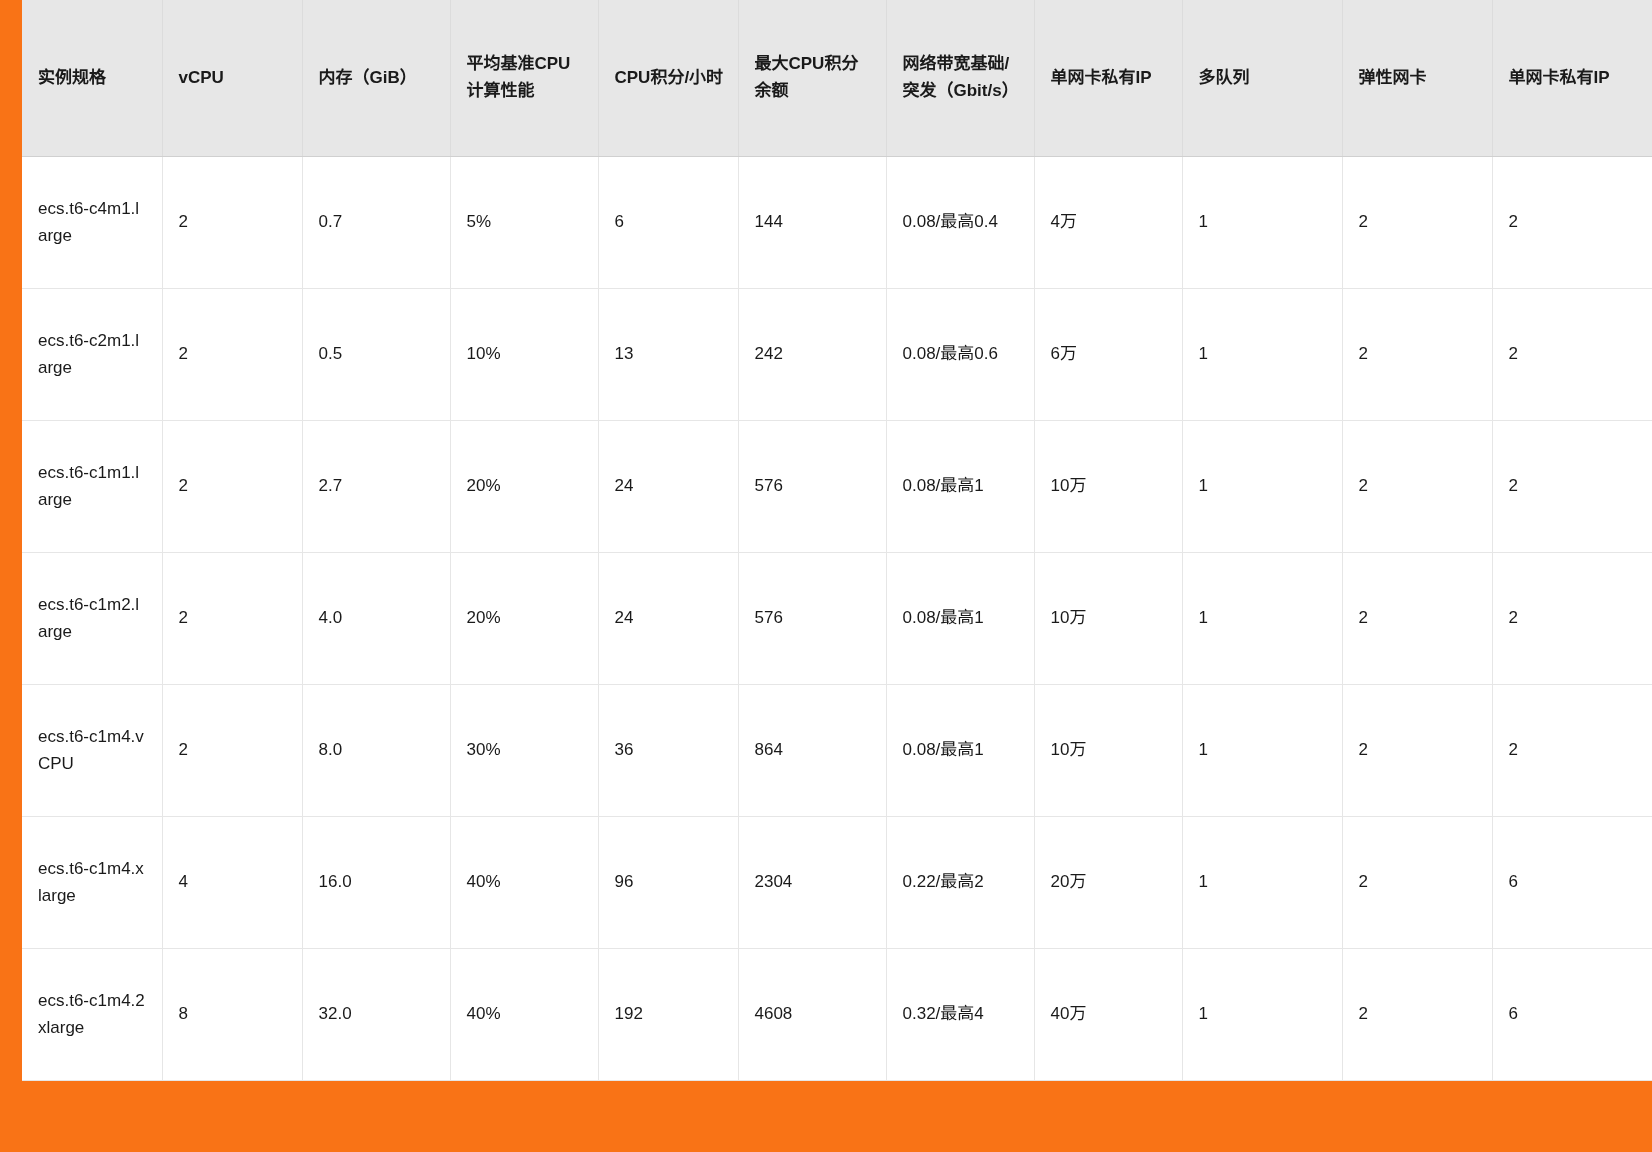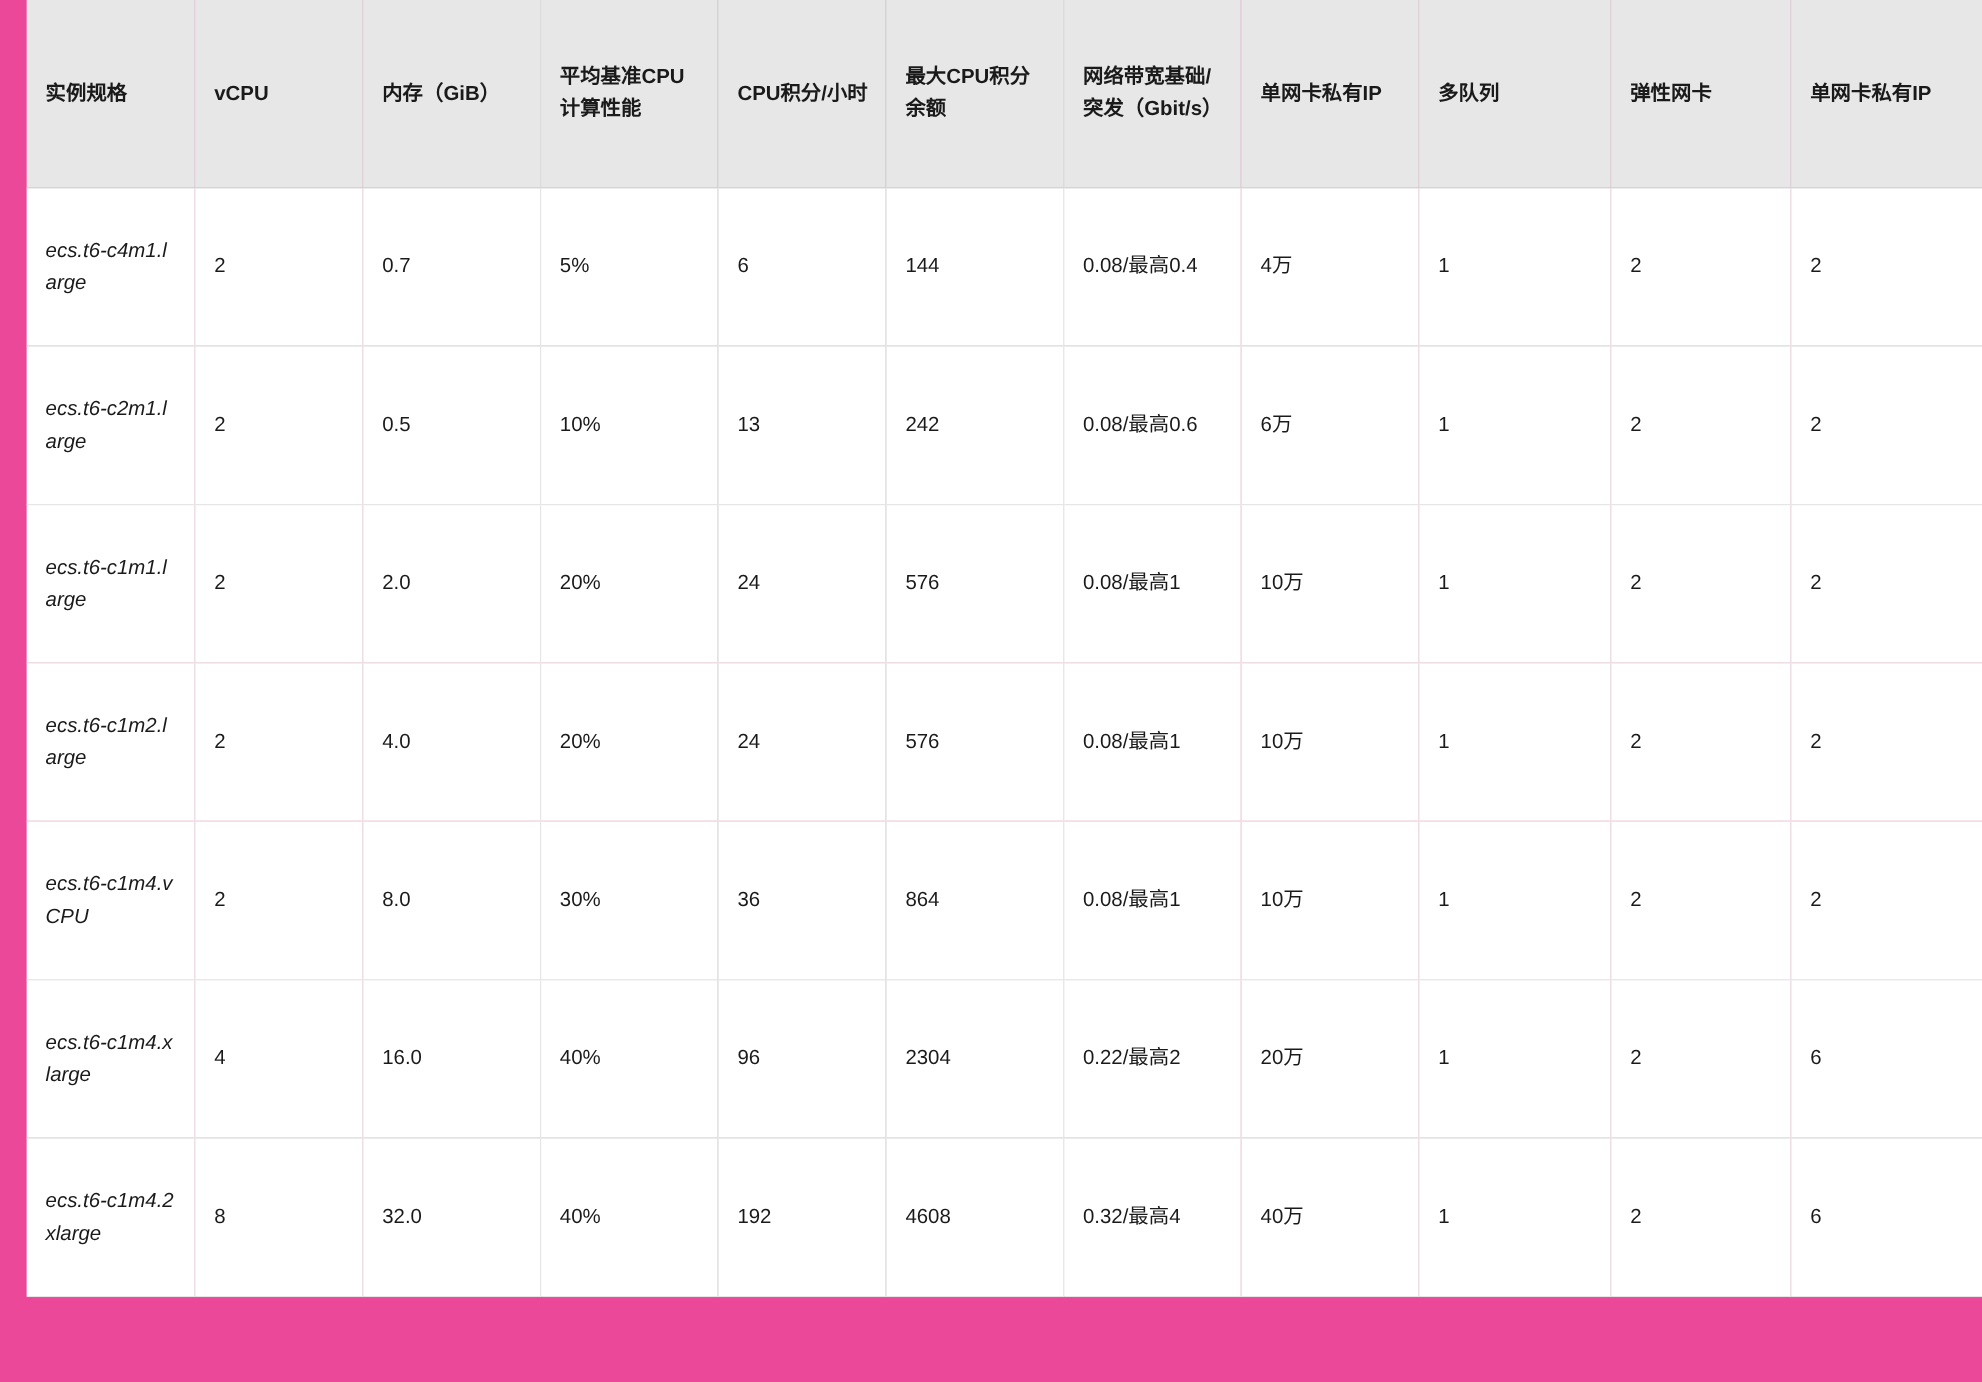--- a/index.html
+++ b/index.html
@@ -9,21 +9,21 @@
     width: 1652px;
     height: 1152px;
     overflow: hidden;
     font-family: "Liberation Sans", sans-serif;
   }
 
   #page {
     width: 1652px;
     height: 1152px;
     position: relative;
-    background: #ec4899;
+    background: #f97316;
     box-sizing: border-box;
   }
 
   .table-wrap {
     position: absolute;
     left: 22px;
     top: 0px;
     width: 1630px;
     overflow: hidden;
   }
@@ -81,21 +81,21 @@
   col.c2 { width: 148px; }
   col.c3 { width: 148px; }
   col.c4 { width: 140px; }
   col.c5 { width: 148px; }
   col.c6 { width: 148px; }
   col.c7 { width: 148px; }
   col.c8 { width: 160px; }
   col.c9 { width: 150px; }
   col.c10 { width: 240px; }
 
-  .cell-break { word-break: break-all; font-style: italic; }
+  .cell-break { word-break: break-all; }
 </style>
 </head>
 <body>
 
 <div id="page">
   <div class="table-wrap">
     <table class="spec-table">
       <colgroup>
         <col class="c0">
           <col class="c1">
@@ -147,21 +147,21 @@
           <td>242</td>
           <td>0.08/最高0.6</td>
           <td>6万</td>
           <td>1</td>
           <td>2</td>
           <td>2</td>
         </tr>
         <tr>
           <td class="cell-break">ecs.t6-c1m1.large</td>
           <td>2</td>
-          <td>2.0</td>
+          <td>2.7</td>
           <td>20%</td>
           <td>24</td>
           <td>576</td>
           <td>0.08/最高1</td>
           <td>10万</td>
           <td>1</td>
           <td>2</td>
           <td>2</td>
         </tr>
         <tr>

